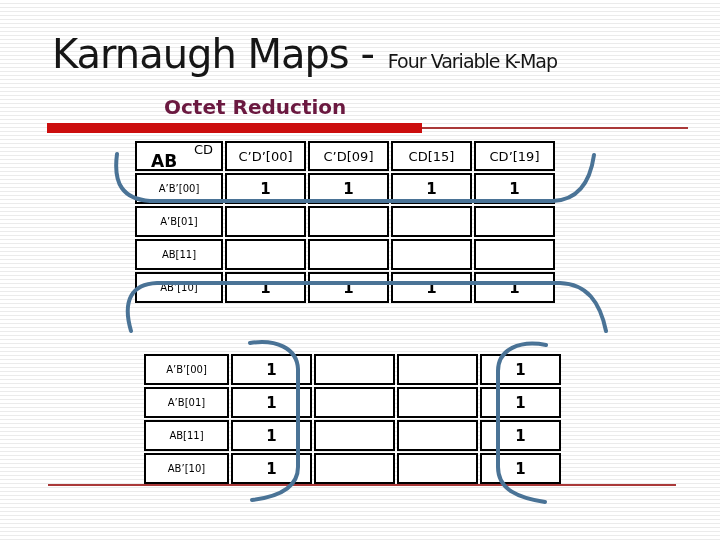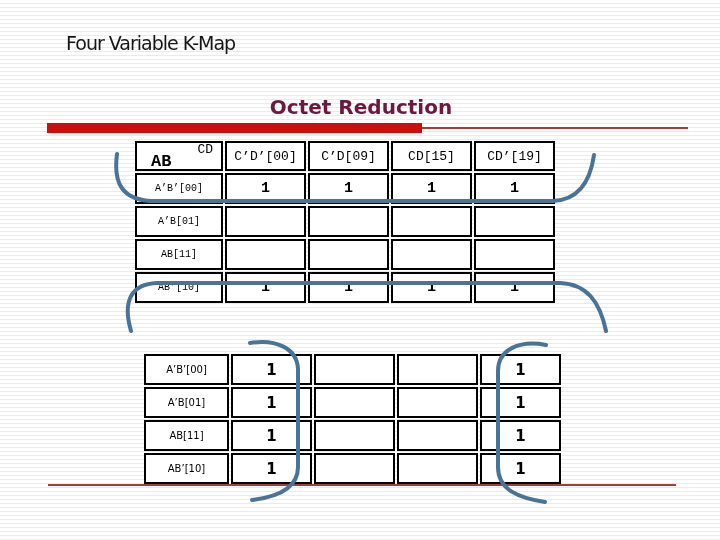--- a/index.html
+++ b/index.html
@@ -8,38 +8,38 @@
   .stage{position:relative;width:720px;height:540px;
          background:repeating-linear-gradient(180deg,#ffffff 0,#ffffff 3px,#ebebeb 3px,#ebebeb 4px);}
 
   
   .title{position:absolute;left:52px;top:34px;display:flex;align-items:baseline;
          color:var(--title-text,#161616);line-height:1;white-space:nowrap;}
   .title .t1{font-size:40px;letter-spacing:-1px;}
   .title .t2{font-size:19px;letter-spacing:-1px;margin-left:14px;}
 
   
-  .subtitle{position:absolute;left:196px;top:95px;width:330px;text-align:center;
+  .subtitle{position:absolute;left:164px;top:95px;width:330px;text-align:left;
             font-size:20px;font-weight:700;color:var(--subtitle-text,#6b1940);}
 
   
   .accent-bar{position:absolute;left:47px;top:123px;width:375px;height:10px;
               background:var(--accent-red,#cc0e0e);z-index:0;}
   .accent-line-top{position:absolute;left:422px;top:127px;width:266px;height:2px;
               background:var(--thin-rule,#aa3939);z-index:0;}
   .accent-line-bottom{position:absolute;left:48px;top:484px;width:628px;height:2px;
               background:var(--thin-rule,#aa3939);z-index:0;}
 
   
   table.kmap{position:absolute;border-collapse:separate;border-spacing:2px;z-index:1;}
   table.kmap td{border:2px solid #000;padding:0;text-align:center;vertical-align:middle;
                 background:#fff;box-sizing:content-box;}
   #t1{left:133px;top:139px;}
   #t2{left:142px;top:352px;}
-  #t1 td{width:77px;height:27px;font-family:Liberation Mono, monospace;}
+  #t1 td{width:77px;height:27px;}
   #t1 tr:first-child td{height:26px;}
   #t1 td:first-child{width:84px;}
   #t2 td{width:77px;height:27px;}
   #t2 td:first-child{width:81px;}
 
   td.hdr,td.lbl,td.corner{background:var(--cell-fill,#ccd3f0);}
   td.hdr{font-size:13px;margin-left:6px;}
   td.lbl{font-size:10px;}
   td.val{font-size:15px;font-weight:700;}
 
@@ -53,20 +53,21 @@
   
   svg.groups{position:absolute;left:0;top:0;z-index:2;pointer-events:none;}
   svg.groups path{fill:none;stroke:var(--group-line,#4a7396);stroke-width:4;stroke-linecap:round;}
 </style>
 </head>
 <body>
 
 <div class="stage">
 
   <div class="title">
+    <span class="t1">Karnaugh Maps -</span>
     <span class="t2">Four Variable K-Map</span>
   </div>
 
   <div class="subtitle">Octet Reduction</div>
 
   <div class="accent-bar"></div>
   <div class="accent-line-top"></div>
   <div class="accent-line-bottom"></div>
 
   <table class="kmap" id="t1">

